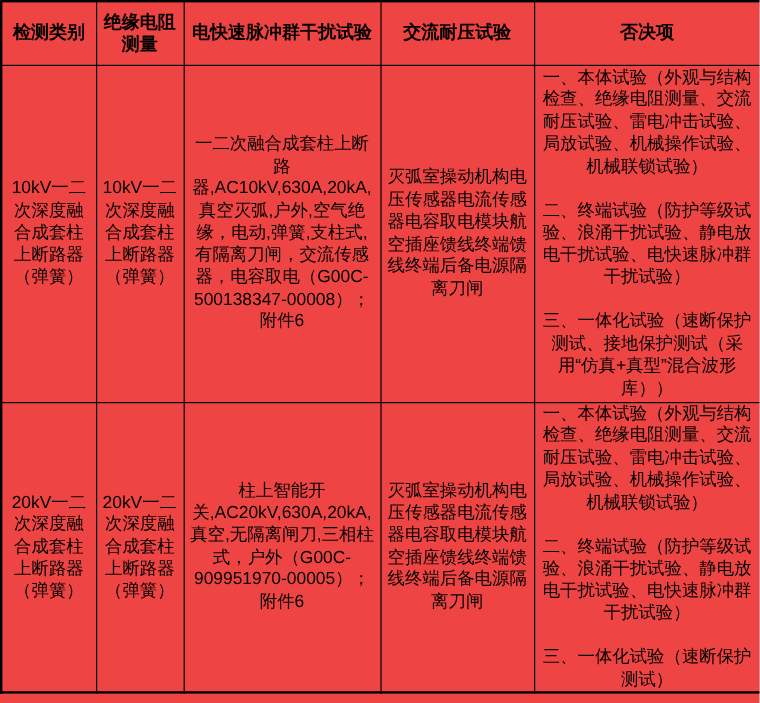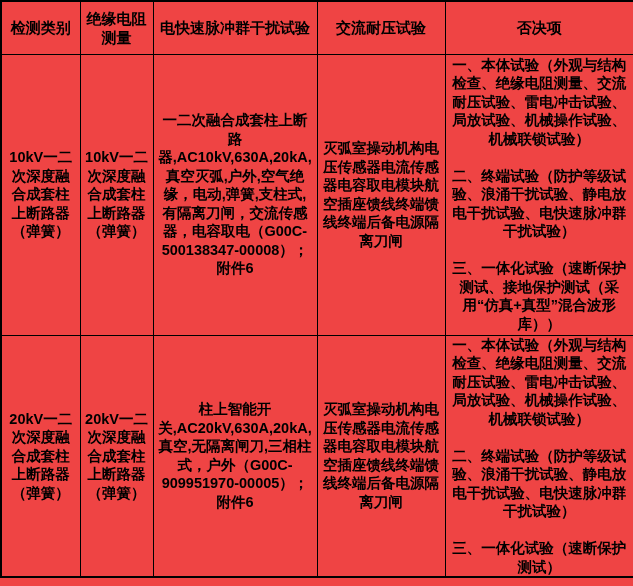--- a/index.html
+++ b/index.html
@@ -28,21 +28,21 @@
   table.tbl th,
   table.tbl td {
     border: 1px solid #000000;
     text-align: center;
     vertical-align: middle;
     padding: 0 3px;
     white-space: pre-wrap;
     overflow: hidden;
     font-size: 14.5px;
     line-height: 18.5px;
-    font-weight: bold;
+    font-weight: normal;
   }
   table.tbl th {
     font-weight: bold;
     font-size: 15px;
     line-height: 19px;
   }
   tr.header-row { height: 53px; }
   tr.row-1 { height: 281px; }
   tr.row-2 { height: 240px; }
 </style>

